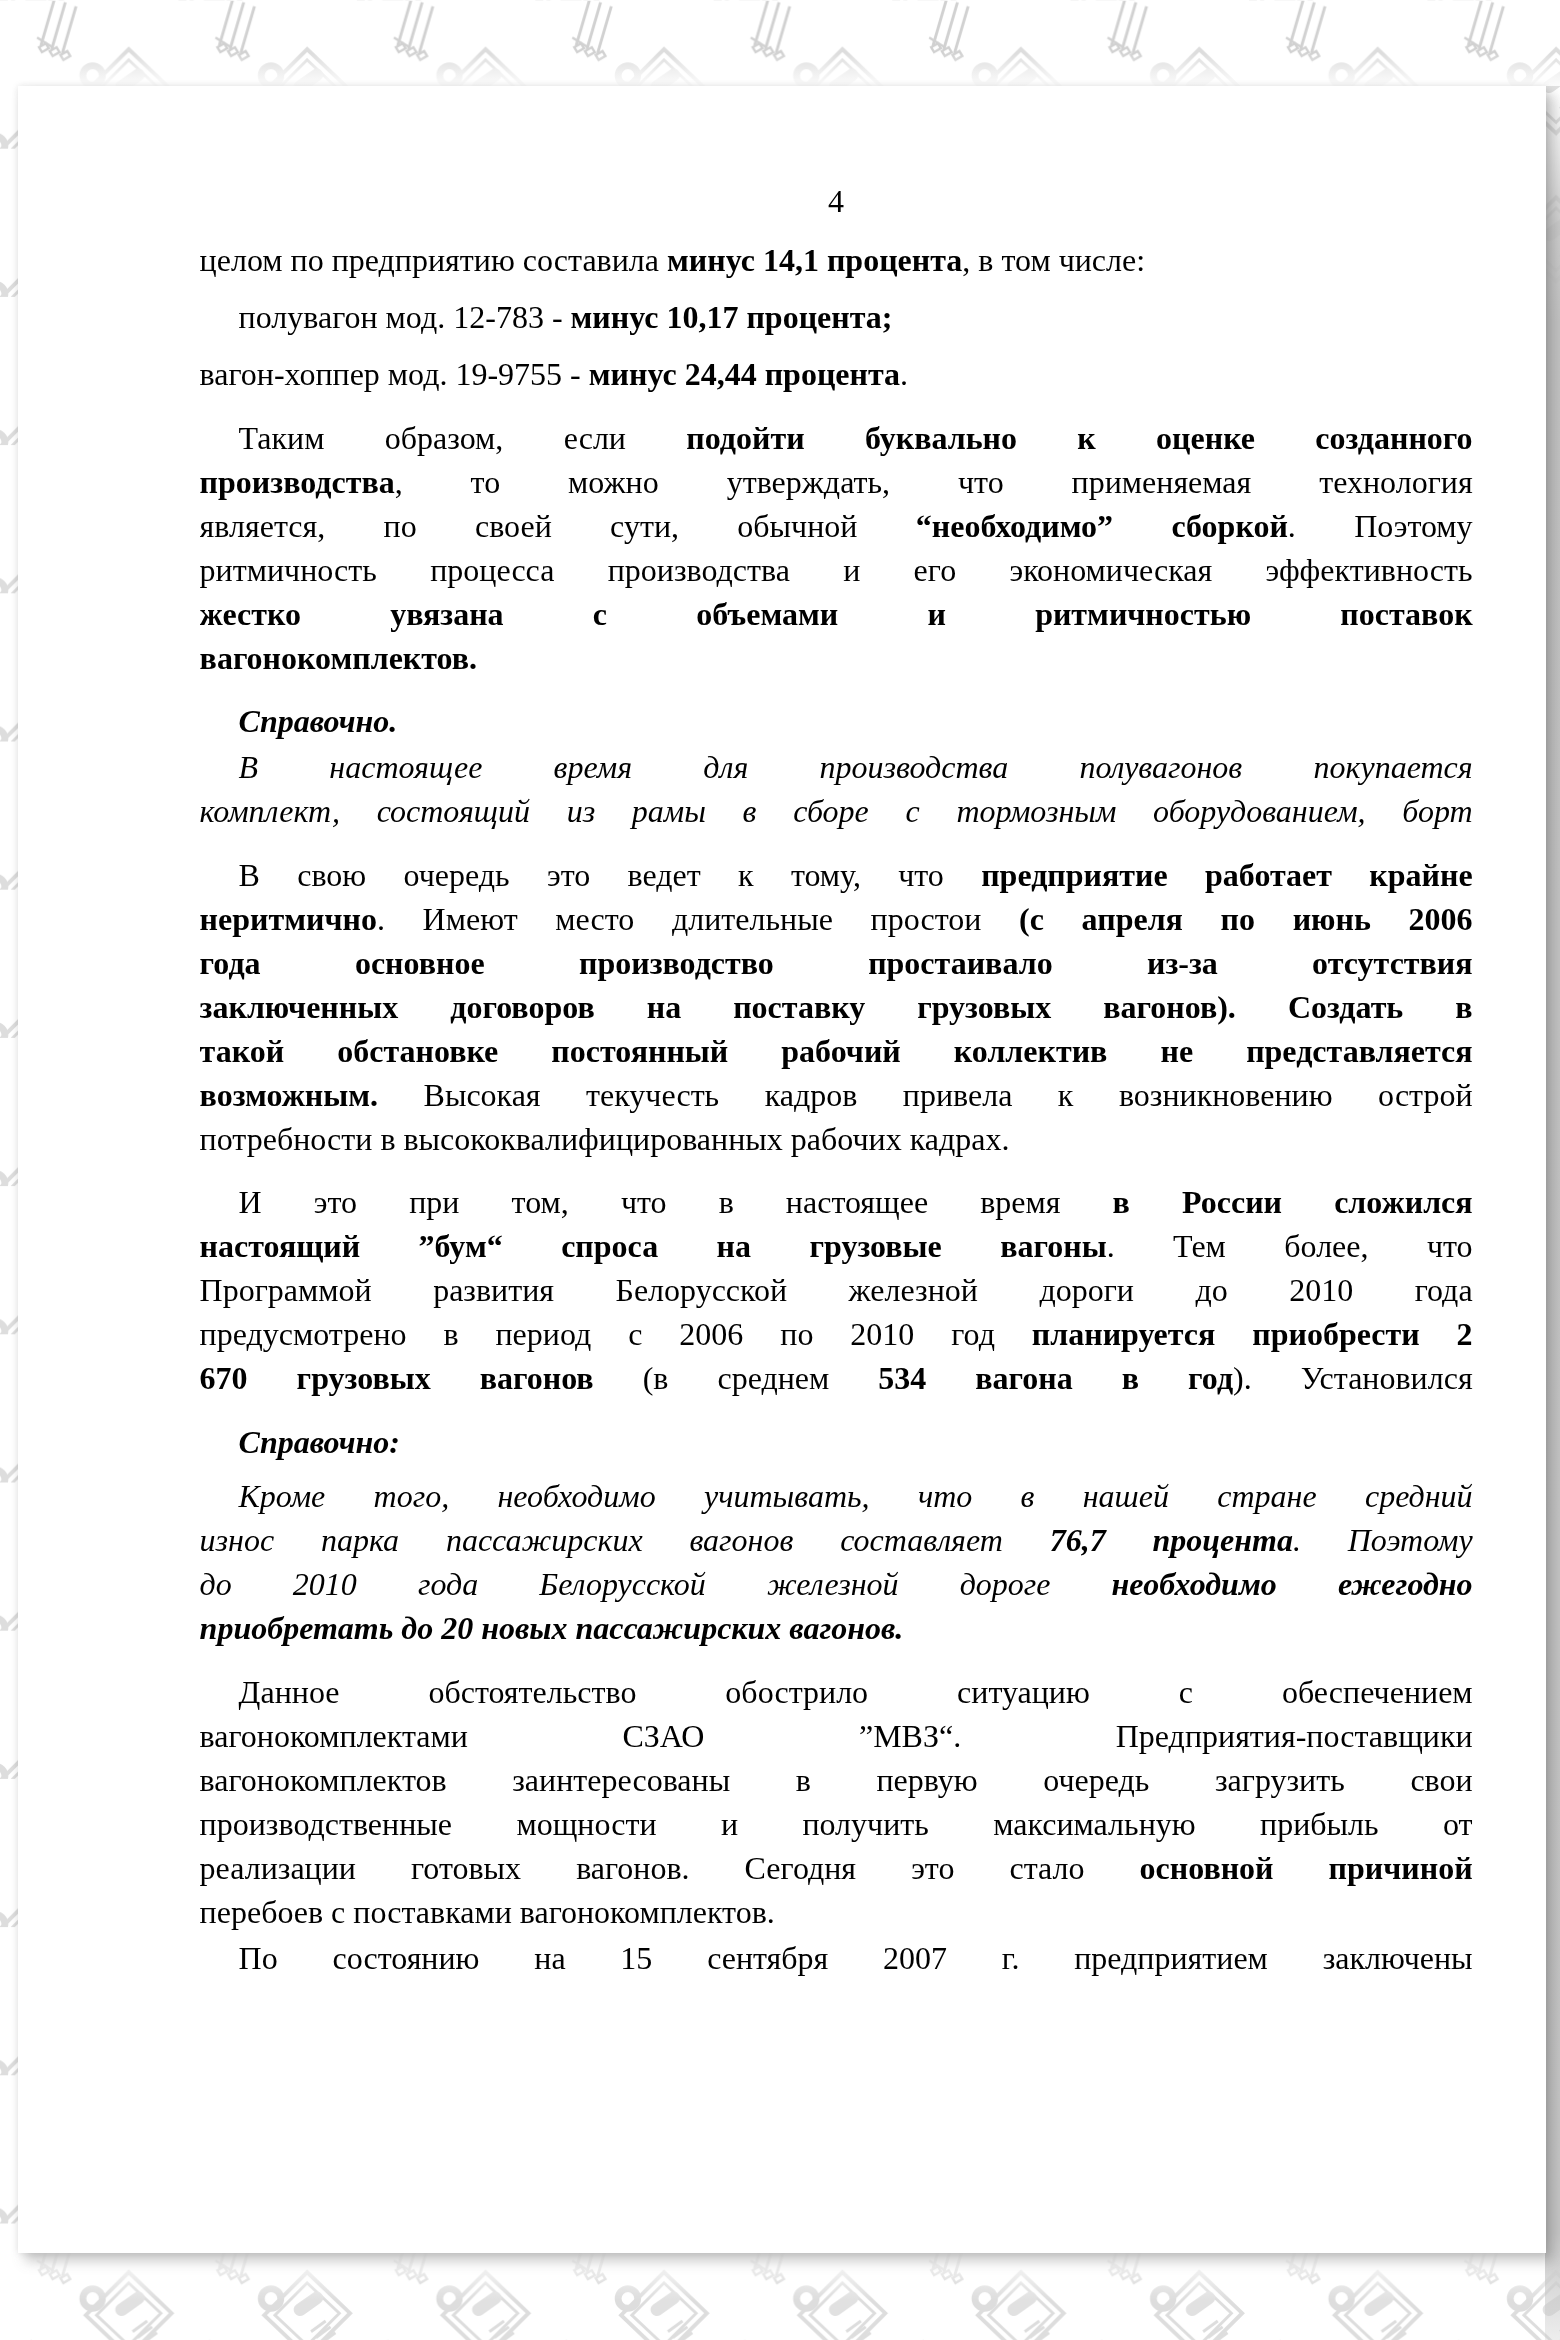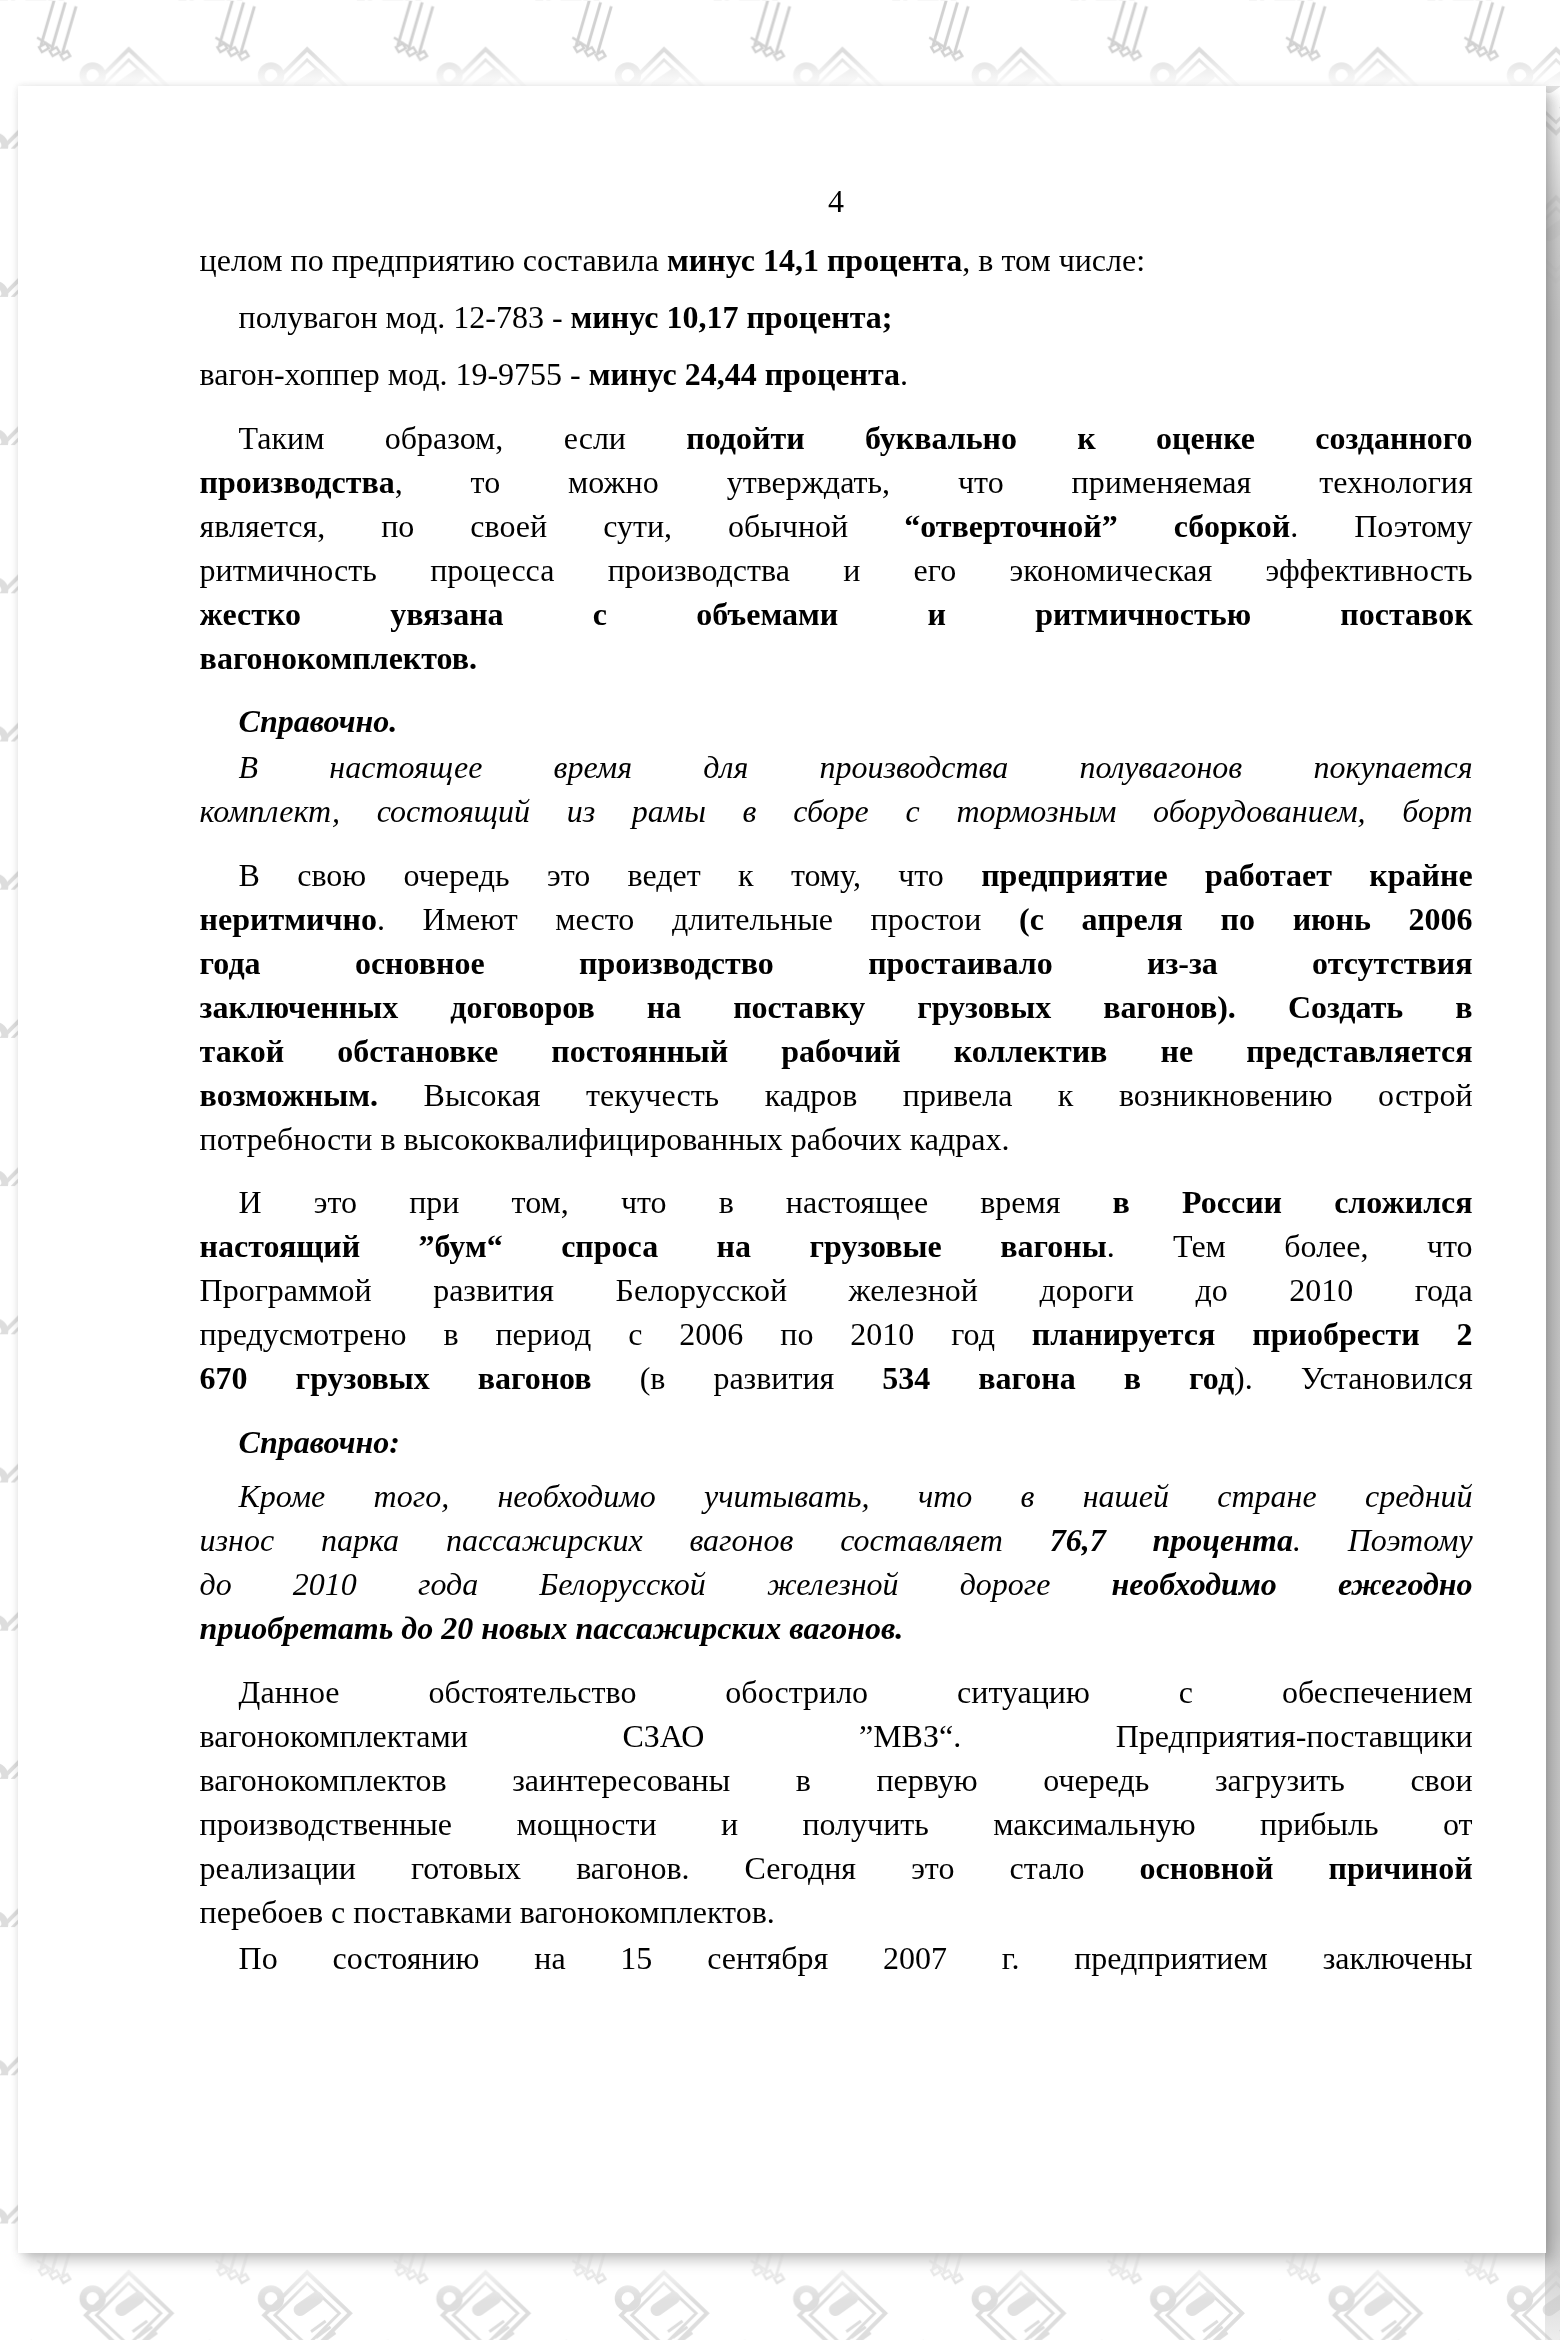--- a/index.html
+++ b/index.html
@@ -90,21 +90,21 @@
       </div>
       <div class="para" style="margin-bottom: 13px;">
         <div class="line ind"><span>полувагон мод. 12-783 - </span><span class="b">минус 10,17 процента;</span></div>
       </div>
       <div class="para" style="margin-bottom: 19.5px;">
         <div class="line"><span>вагон-хоппер мод. 19-9755 - </span><span class="b">минус 24,44 процента</span><span>.</span></div>
       </div>
       <div class="para" style="margin-bottom: 19.5px;">
         <div class="line j ind"><span>Таким образом, если </span><span class="b">подойти буквально к оценке созданного</span></div>
         <div class="line j"><span class="b">производства</span><span>, то можно утверждать, что применяемая технология</span></div>
-        <div class="line j"><span>является, по своей сути, обычной </span><span class="b">“отверточной” сборкой</span><span>. Поэтому</span></div>
+        <div class="line j"><span>является, по своей сути, обычной </span><span class="b">“необходимо” сборкой</span><span>. Поэтому</span></div>
         <div class="line j"><span>ритмичность процесса производства и его экономическая эффективность</span></div>
         <div class="line j"><span class="b">жестко увязана с объемами и ритмичностью поставок</span></div>
         <div class="line"><span class="b">вагонокомплектов.</span></div>
       </div>
       <div class="para note" style="margin-bottom: 2px;">
         <div class="line ind"><span class="b">Справочно.</span></div>
       </div>
       <div class="para note" style="margin-bottom: 19.5px; font-style: italic;">
         <div class="line j ind"><span>В настоящее время для производства полувагонов покупается</span></div>
         <div class="line j"><span>комплект, состоящий из рамы в сборе с тормозным оборудованием, борт</span></div>
@@ -116,21 +116,21 @@
         <div class="line j"><span class="b">заключенных договоров на поставку грузовых вагонов). Создать в</span></div>
         <div class="line j"><span class="b">такой обстановке постоянный рабочий коллектив не представляется</span></div>
         <div class="line j"><span class="b">возможным.</span><span> Высокая текучесть кадров привела к возникновению острой</span></div>
         <div class="line"><span>потребности в высококвалифицированных рабочих кадрах.</span></div>
       </div>
       <div class="para" style="margin-bottom: 19.5px;">
         <div class="line j ind"><span>И это при том, что в настоящее время </span><span class="b">в России сложился</span></div>
         <div class="line j"><span class="b">настоящий ”бум“ спроса на грузовые вагоны</span><span>. Тем более, что</span></div>
         <div class="line j"><span>Программой развития Белорусской железной дороги до 2010 года</span></div>
         <div class="line j"><span>предусмотрено в период с 2006 по 2010 год </span><span class="b">планируется приобрести 2</span></div>
-        <div class="line j"><span class="b">670 грузовых вагонов </span><span>(в развития </span><span class="b">534 вагона в год</span><span>). Установился</span></div>
+        <div class="line j"><span class="b">670 грузовых вагонов </span><span>(в среднем </span><span class="b">534 вагона в год</span><span>). Установился</span></div>
       </div>
       <div class="para note" style="margin-bottom: 10.7px;">
         <div class="line ind"><span class="b">Справочно:</span></div>
       </div>
       <div class="para note" style="margin-bottom: 19.5px;">
         <div class="line j ind"><span>Кроме того, необходимо учитывать, что в нашей стране средний</span></div>
         <div class="line j"><span>износ парка пассажирских вагонов составляет </span><span class="b">76,7 процента</span><span>. Поэтому</span></div>
         <div class="line j"><span>до 2010 года Белорусской железной дороге </span><span class="b">необходимо ежегодно</span></div>
         <div class="line"><span class="b">приобретать до 20 новых пассажирских вагонов.</span></div>
       </div>

